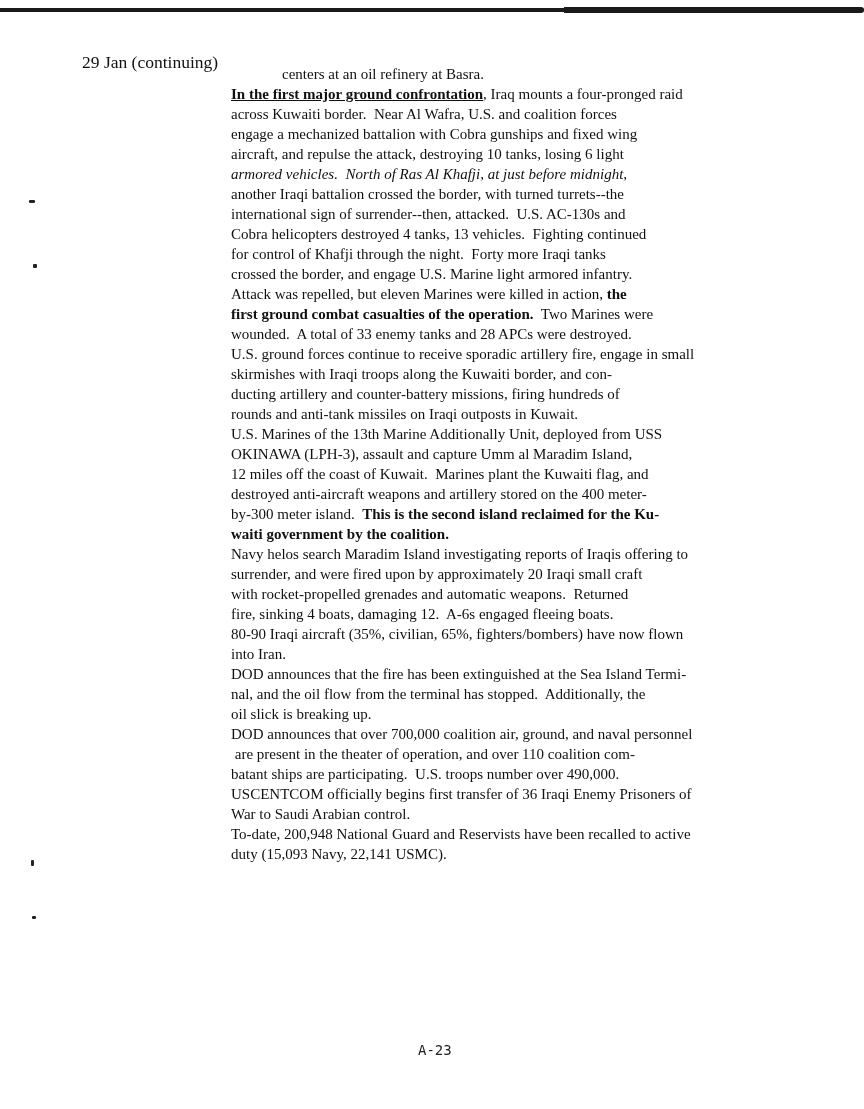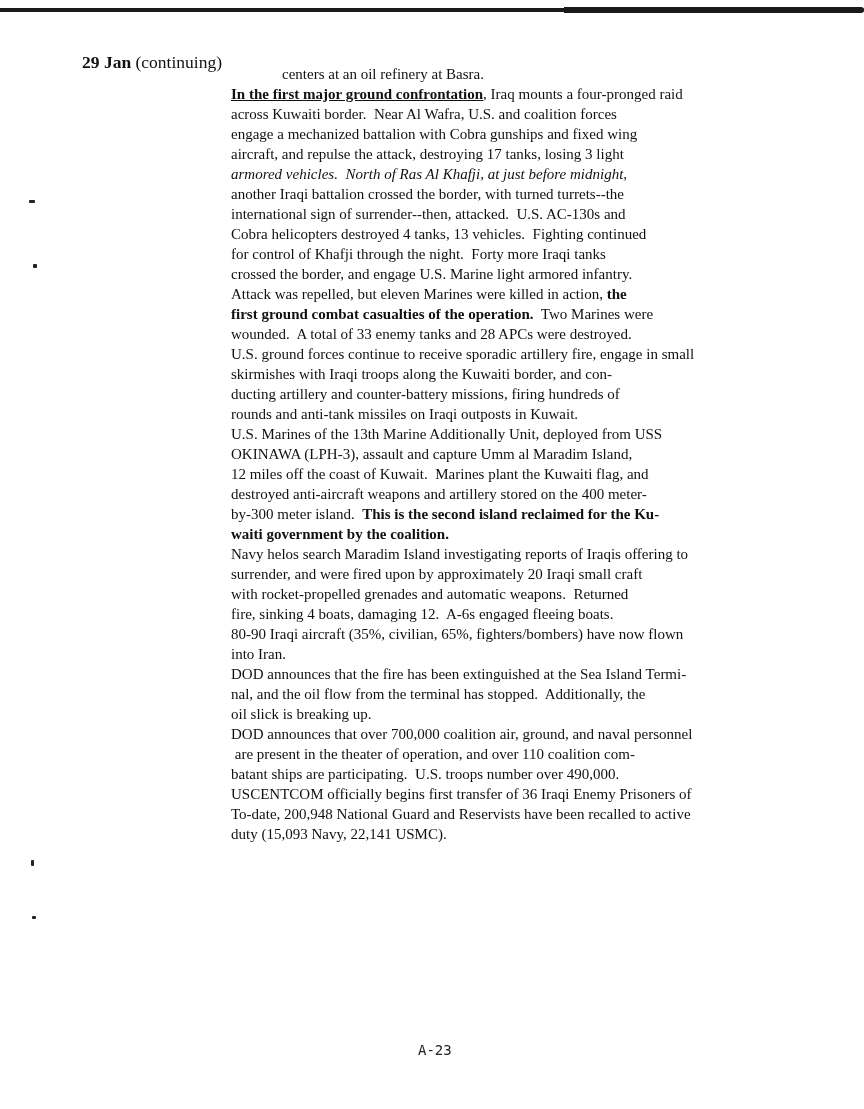--- a/index.html
+++ b/index.html
@@ -36,21 +36,21 @@
     }
     .date-label {
       position: absolute;
       left: 82px;
       top: 52px;
       font-size: 17.5px;
       line-height: 20px;
       white-space: nowrap;
     }
     .date-label .day {
-      font-weight: bold;
+      font-weight: normal;
     }
     .entries {
       position: absolute;
       left: 231px;
       top: 52px;
       width: 560px;
       font-size: 15px;
       line-height: 20px;
       margin-top: 12px;
     }
@@ -98,21 +98,21 @@
 </div>
 
 <div class="entries" id="entries">
     <div class="entry continued">
       <span class="line"><span style="white-space: pre;">centers at an oil refinery at Basra.</span></span>
     </div>
     <div class="entry">
       <span class="line"><span class="lead" style="white-space: pre;">In the first major ground confrontation</span><span style="white-space: pre;">, Iraq mounts a four-pronged raid</span></span>
       <span class="line"><span style="white-space: pre;">across Kuwaiti border.  Near Al Wafra, U.S. and coalition forces</span></span>
       <span class="line"><span style="white-space: pre;">engage a mechanized battalion with Cobra gunships and fixed wing</span></span>
-      <span class="line"><span style="white-space: pre;">aircraft, and repulse the attack, destroying 17 tanks, losing 3 light</span></span>
+      <span class="line"><span style="white-space: pre;">aircraft, and repulse the attack, destroying 10 tanks, losing 6 light</span></span>
       <span class="line"><span style="white-space: pre; font-style: italic;">armored vehicles.  North of Ras Al Khafji, at just before midnight,</span></span>
       <span class="line"><span style="white-space: pre;">another Iraqi battalion crossed the border, with turned turrets--the</span></span>
       <span class="line"><span style="white-space: pre;">international sign of surrender--then, attacked.  U.S. AC-130s and</span></span>
       <span class="line"><span style="white-space: pre;">Cobra helicopters destroyed 4 tanks, 13 vehicles.  Fighting continued</span></span>
       <span class="line"><span style="white-space: pre;">for control of Khafji through the night.  Forty more Iraqi tanks</span></span>
       <span class="line"><span style="white-space: pre;">crossed the border, and engage U.S. Marine light armored infantry.</span></span>
       <span class="line"><span style="white-space: pre;">Attack was repelled, but eleven Marines were killed in action, </span><span class="bold" style="white-space: pre;">the</span></span>
       <span class="line"><span class="bold" style="white-space: pre;">first ground combat casualties of the operation.</span><span style="white-space: pre;">  Two Marines were</span></span>
       <span class="line"><span style="white-space: pre;">wounded.  A total of 33 enemy tanks and 28 APCs were destroyed.</span></span>
     </div>
@@ -145,20 +145,21 @@
       <span class="line"><span style="white-space: pre;">nal, and the oil flow from the terminal has stopped.  Additionally, the</span></span>
       <span class="line"><span style="white-space: pre;">oil slick is breaking up.</span></span>
     </div>
     <div class="entry">
       <span class="line"><span style="white-space: pre;">DOD announces that over 700,000 coalition air, ground, and naval personnel</span></span>
       <span class="line"><span style="white-space: pre;"> are present in the theater of operation, and over 110 coalition com-</span></span>
       <span class="line"><span style="white-space: pre;">batant ships are participating.  U.S. troops number over 490,000.</span></span>
     </div>
     <div class="entry">
       <span class="line"><span style="white-space: pre;">USCENTCOM officially begins first transfer of 36 Iraqi Enemy Prisoners of</span></span>
+      <span class="line"><span style="white-space: pre;">War to Saudi Arabian control.</span></span>
     </div>
     <div class="entry">
       <span class="line"><span style="white-space: pre;">To-date, 200,948 National Guard and Reservists have been recalled to active</span></span>
       <span class="line"><span style="white-space: pre;">duty (15,093 Navy, 22,141 USMC).</span></span>
     </div>
   </div>
 
 <div class="page-number">A-23</div>
 
 <div class="speck" style="left:29px;top:200px;width:6px;height:3px;"></div>

